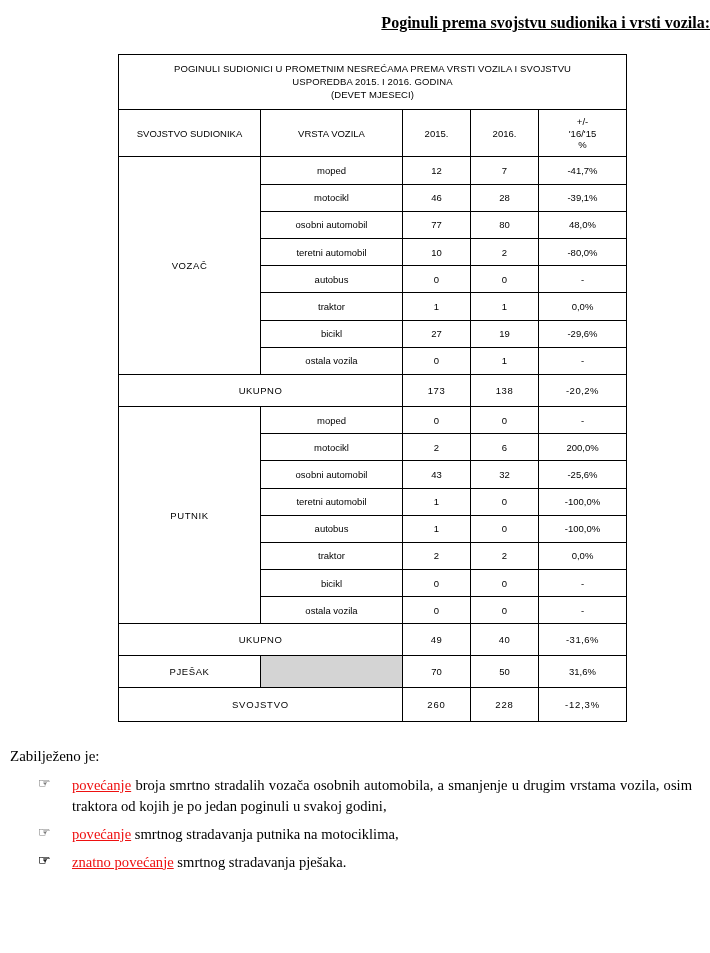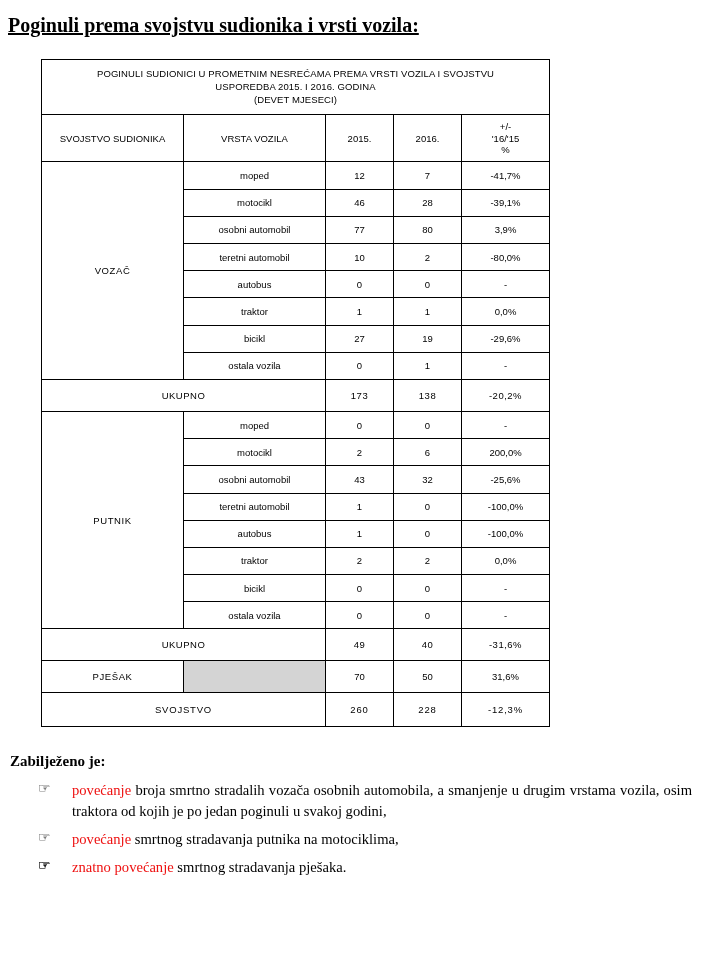--- a/index.html
+++ b/index.html
@@ -17,27 +17,28 @@
   }
   .page {
     position: relative;
     width: 710px;
     height: 953px;
     box-sizing: border-box;
     padding: 0;
   }
   .heading {
     font-family: "Liberation Serif", serif;
-    font-size: 20px;
+    font-size: 16px;
     font-weight: bold;
     text-decoration: underline;
     margin: 14px 0 0 8px;
+    text-align: right;
   }
   .table-wrap {
-    margin: 22px 0 0 41px;
+    margin: 22px 0 0 118px;
     width: 508px;
   }
   table.main {
     border-collapse: collapse;
     width: 508px;
     font-family: "Liberation Sans", sans-serif;
     table-layout: fixed;
   }
   table.main td, table.main th {
     border: 1px solid #000000;
@@ -95,21 +96,20 @@
   .pjesak-row td {
     height: 31px;
   }
   .grey-cell {
     background: #d4d4d4;
   }
   .lead {
     margin: 26px 0 0 10px;
     font-size: 15px;
     font-family: "Liberation Serif", serif;
-    font-weight: bold;
   }
   ul.bullets {
     list-style: none;
     margin: 10px 0 0 0;
     padding: 0 18px 0 38px;
   }
   ul.bullets li {
     position: relative;
     font-size: 14.6px;
     line-height: 1.42;
@@ -118,20 +118,21 @@
     padding-left: 34px;
   }
   ul.bullets li .marker {
     position: absolute;
     left: 0;
     top: -1px;
     font-size: 14px;
   }
   .red {
     color: #ee1111;
+    text-decoration: underline;
   }
 </style>
 </head>
 <body>
 
 <div class="page">
 
   <div class="heading">Poginuli prema svojstvu sudionika i vrsti vozila:</div>
 
   <div class="table-wrap">
@@ -173,21 +174,21 @@
         <tr class="rowline">
           <td class="veh-cell">motocikl</td>
           <td class="num-cell">46</td>
           <td class="num-cell">28</td>
           <td class="num-cell">-39,1%</td>
         </tr>
         <tr class="rowline">
           <td class="veh-cell">osobni automobil</td>
           <td class="num-cell">77</td>
           <td class="num-cell">80</td>
-          <td class="num-cell">3,9%</td>
+          <td class="num-cell">48,0%</td>
         </tr>
         <tr class="rowline">
           <td class="veh-cell">teretni automobil</td>
           <td class="num-cell">10</td>
           <td class="num-cell">2</td>
           <td class="num-cell">-80,0%</td>
         </tr>
         <tr class="rowline">
           <td class="veh-cell">autobus</td>
           <td class="num-cell">0</td>

